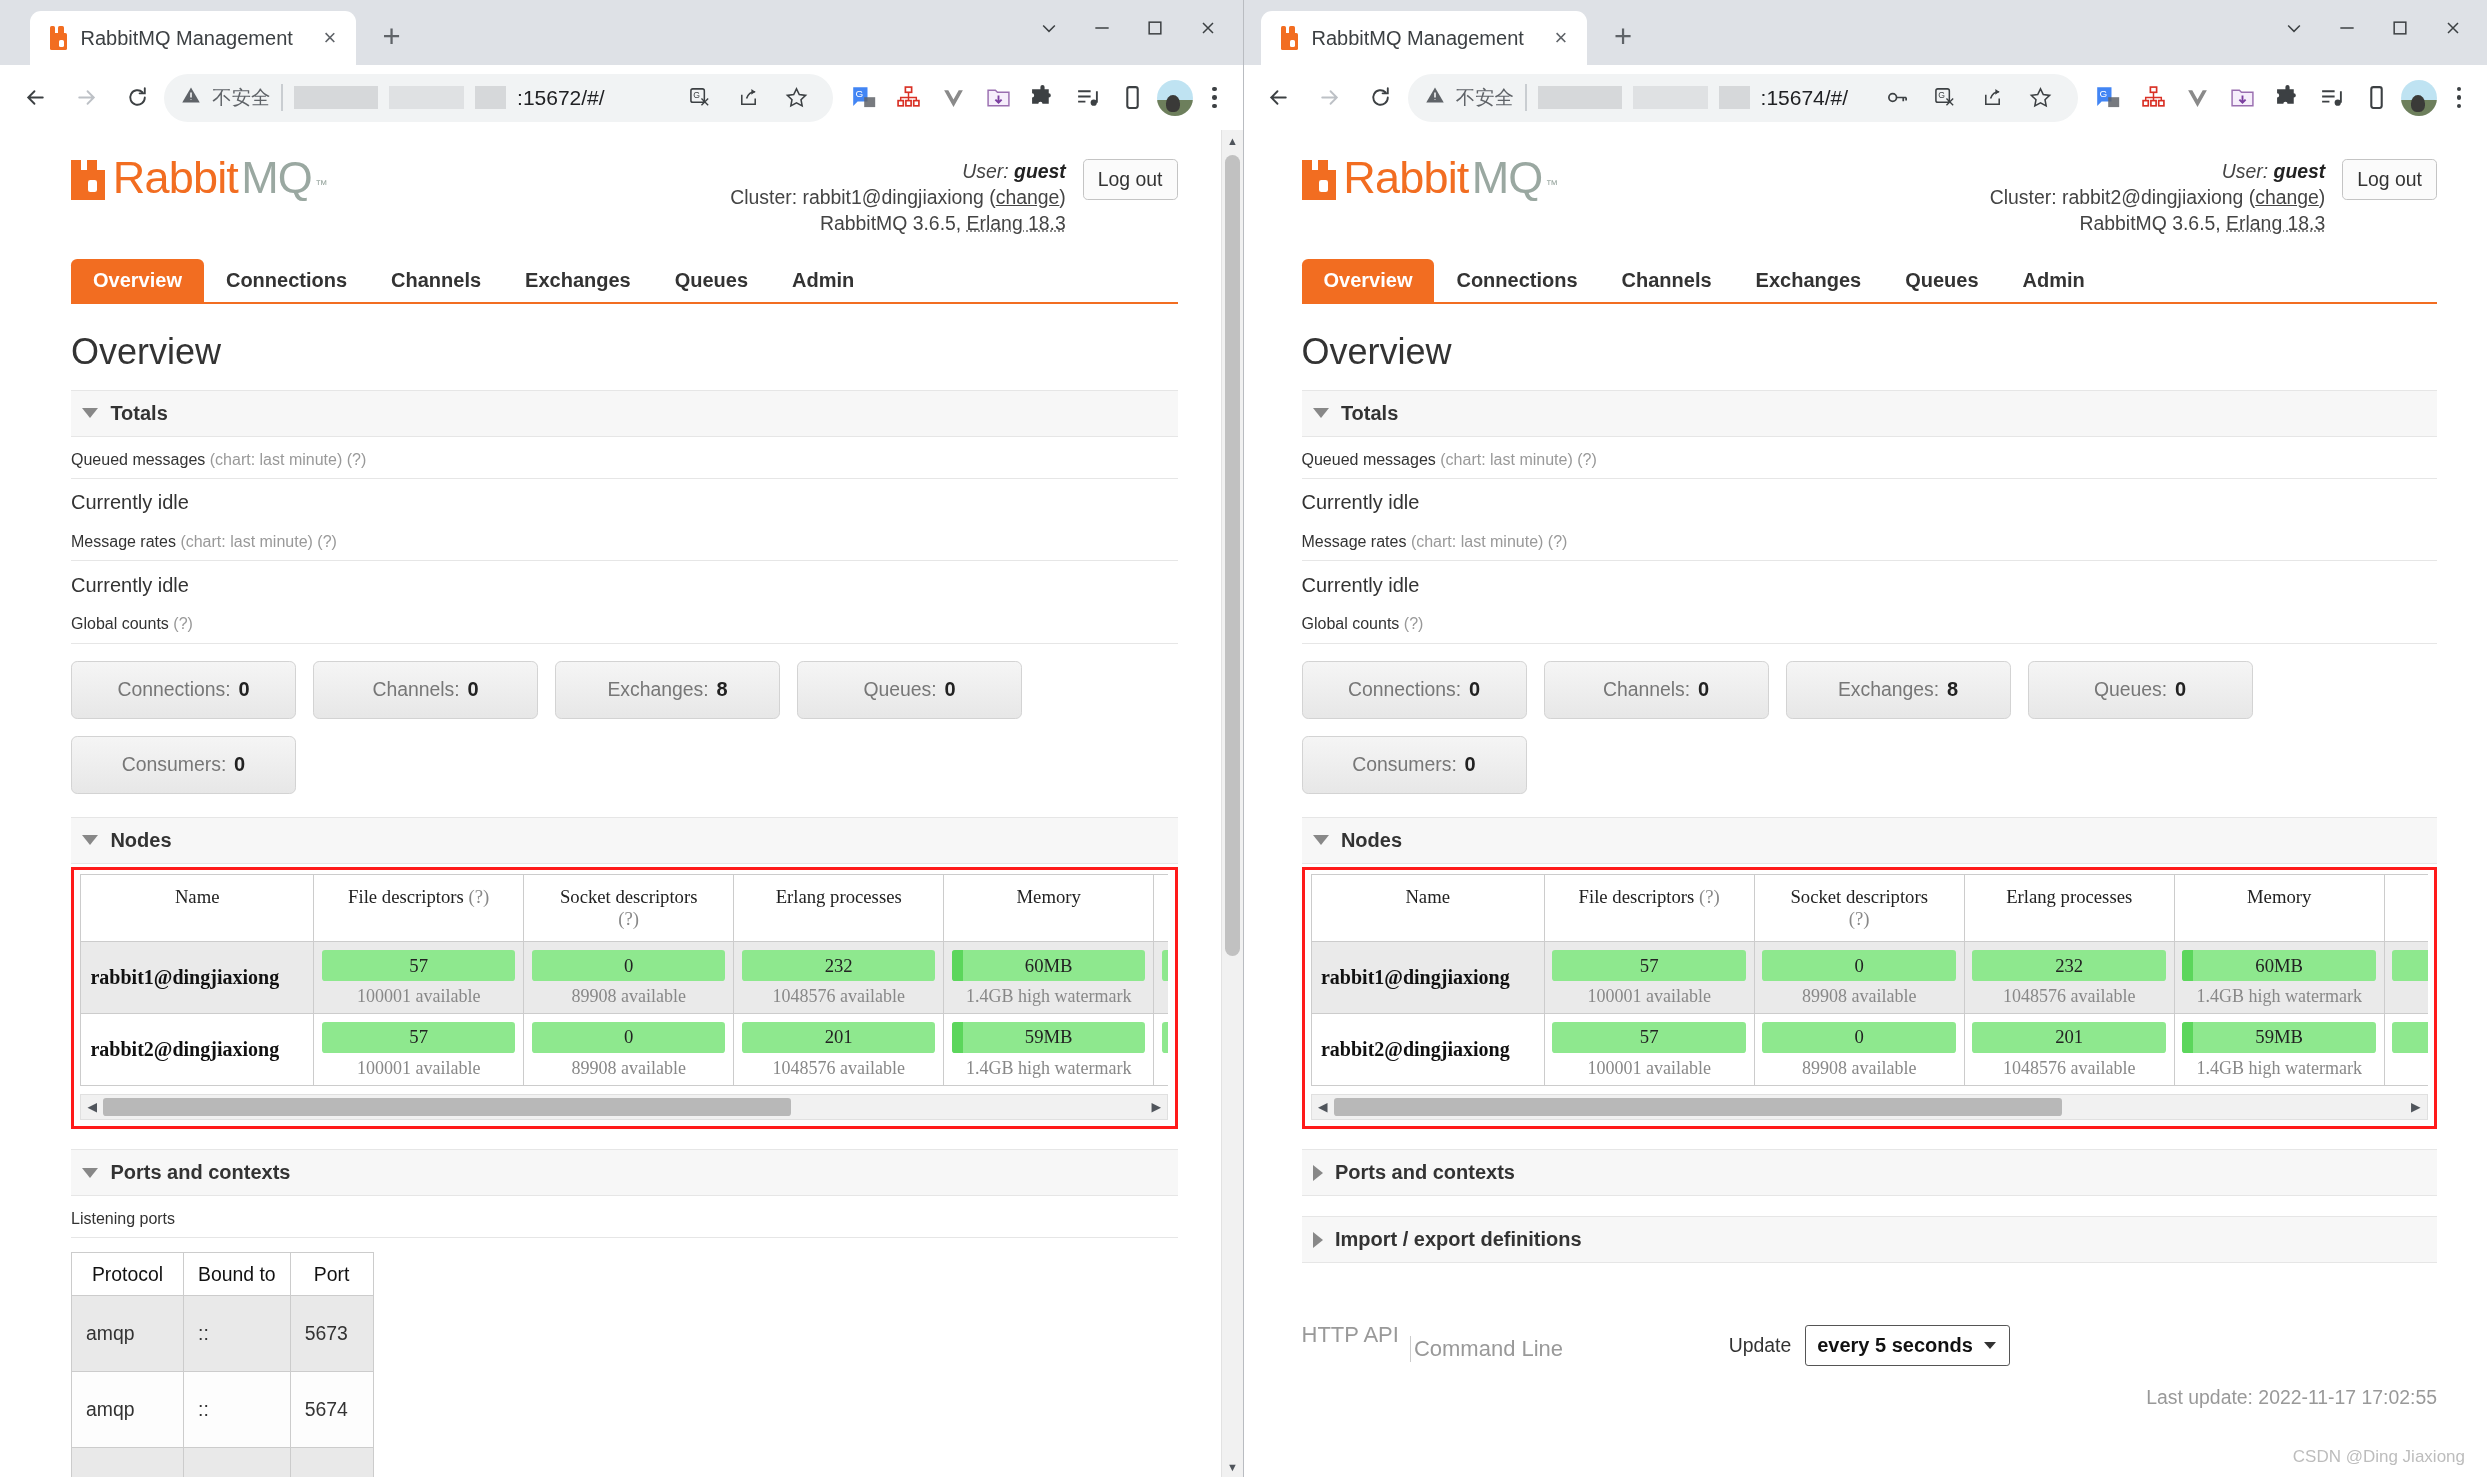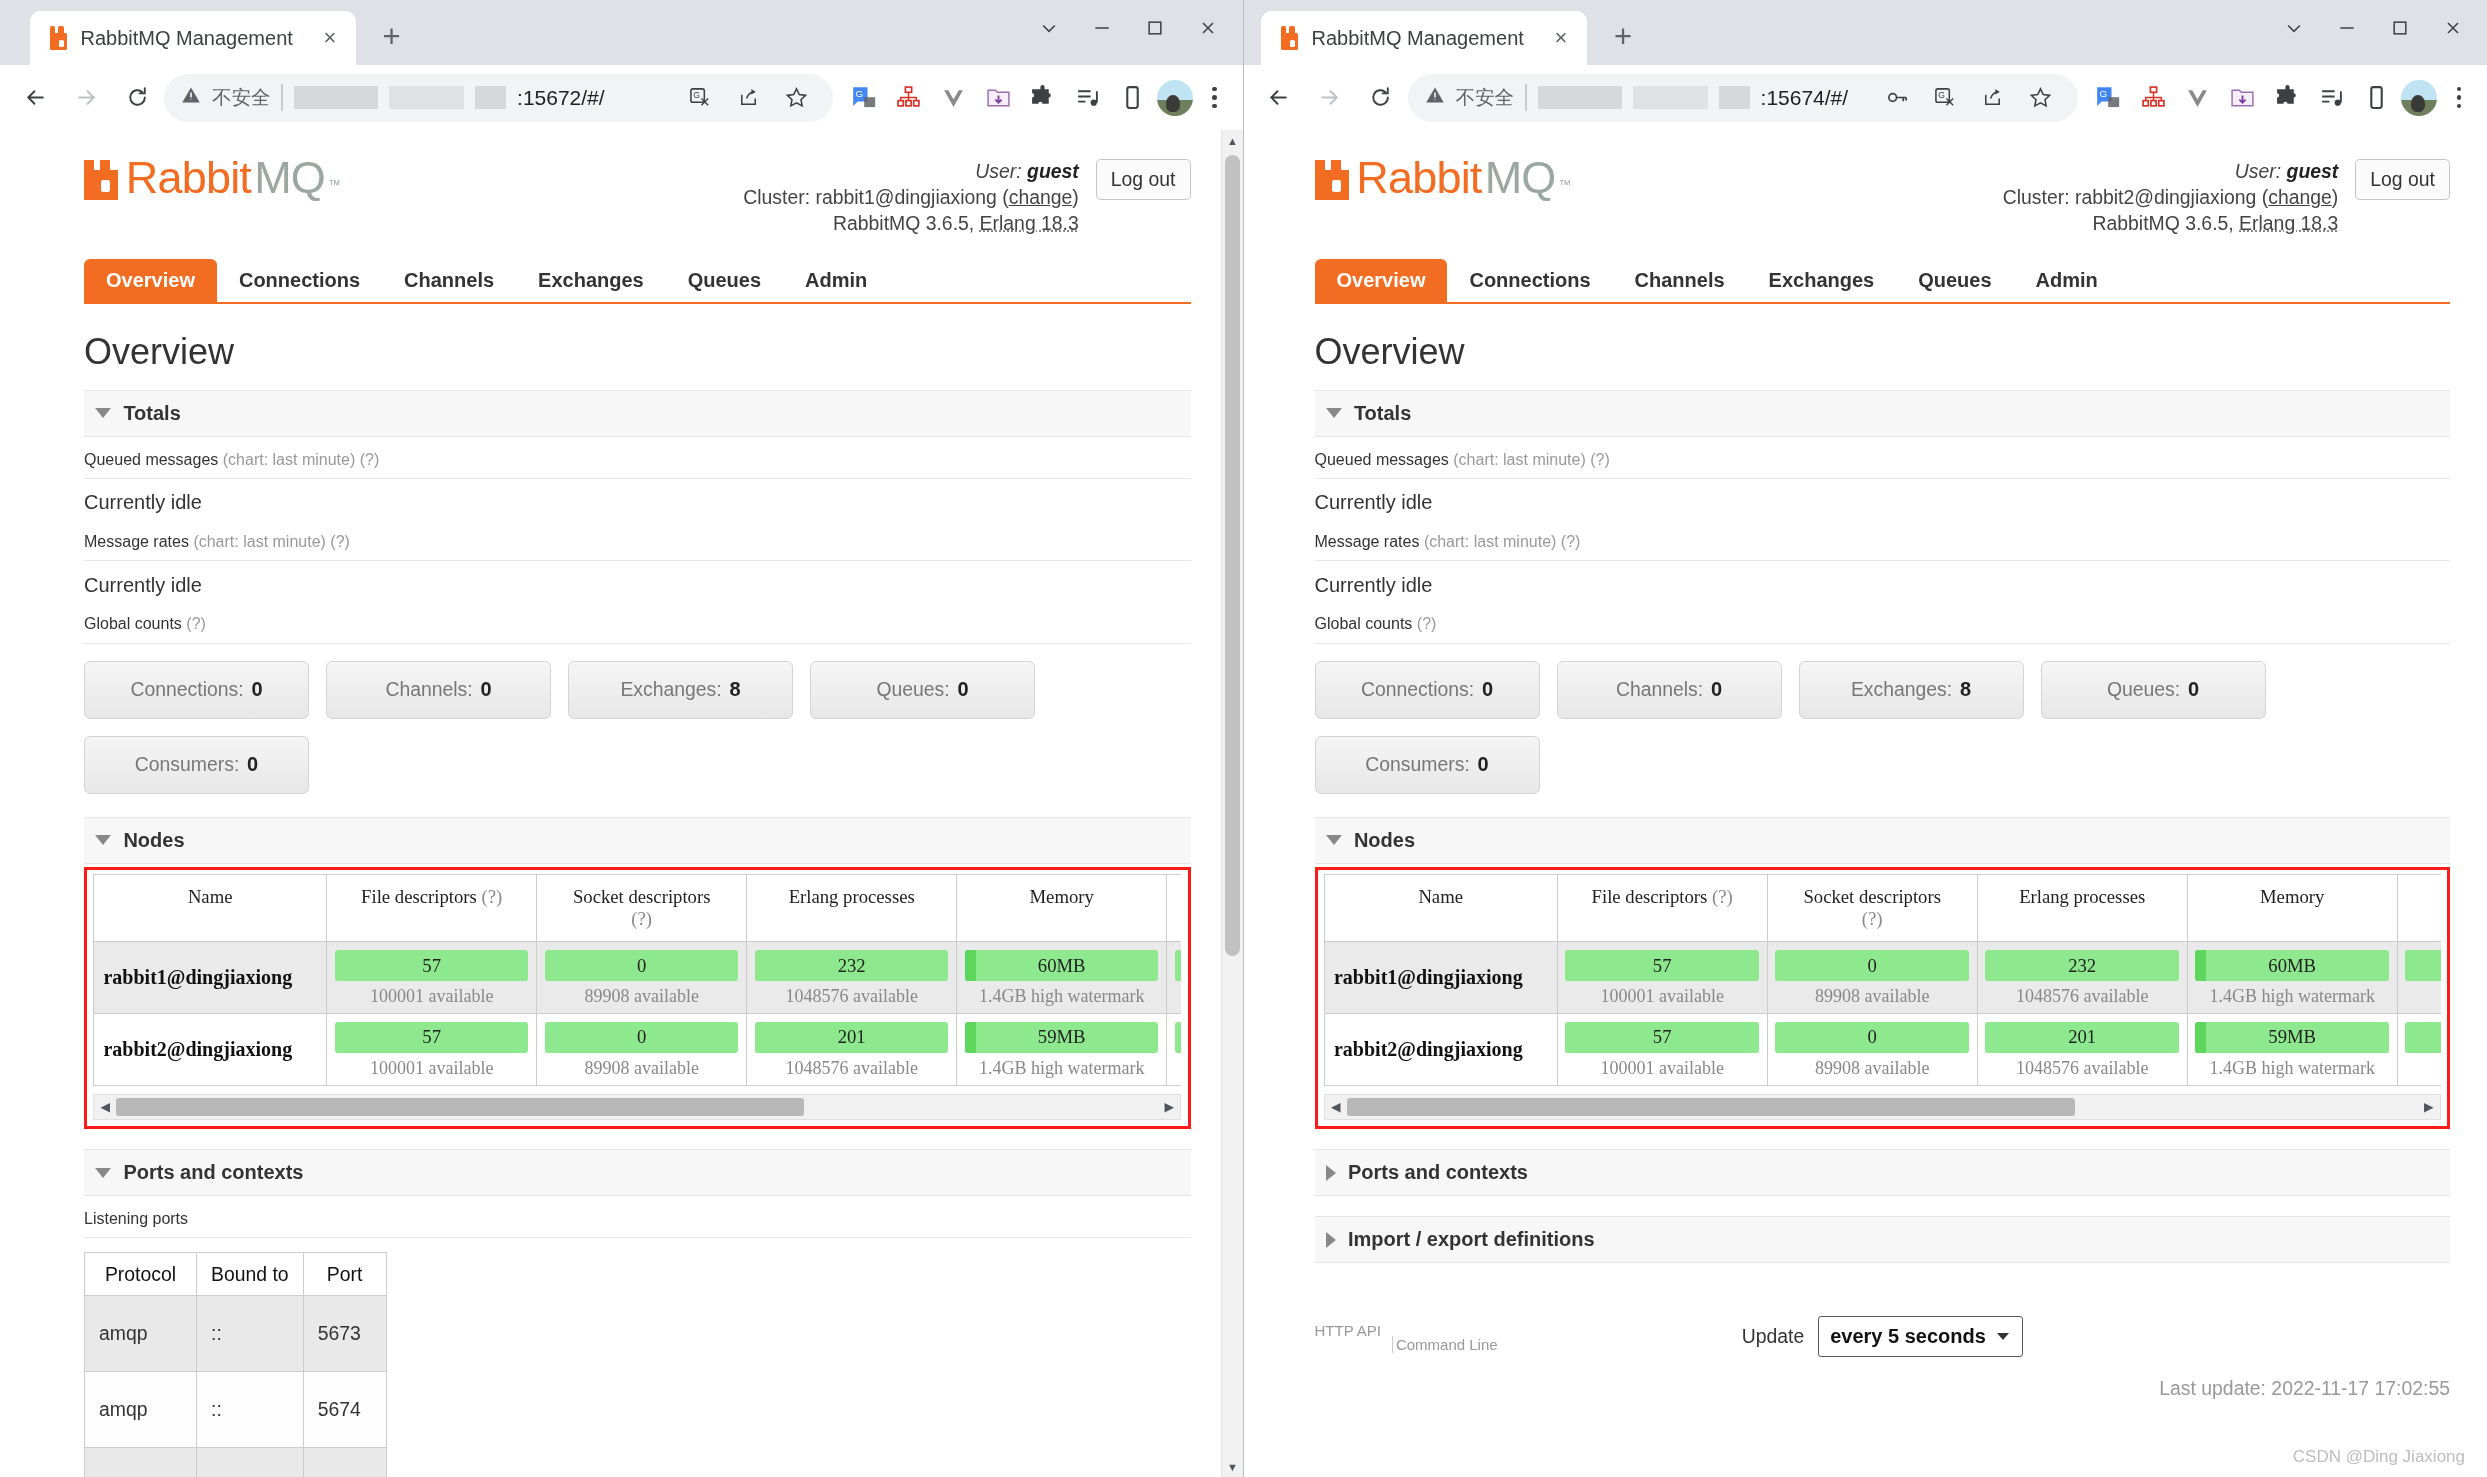--- a/index.html
+++ b/index.html
@@ -60,21 +60,21 @@
   .omni-icons { margin-left:auto; display:flex; align-items:center; gap: 7.8px; }
   .tb-icon { width: 40px; height:40px; display:flex; align-items:center; justify-content:center; color:#3c4043; }
   .ext-icons { display:flex; align-items:center; gap: 4.7px; padding-left: 7.8px; }
   .avatar { width:36px; height:36px; border-radius:50%; background: linear-gradient(#bfe3f2 55%, #6d7f5c 55%); overflow:hidden; position:relative; }
   .avatar:after { content:""; position:absolute; left:9.3px; top:15.5px; width:14px; height:17px; background:#3a3a38; border-radius:50% 50% 40% 40%; }
   .kebab { width: 34px; height:40px; display:flex; flex-direction:column; align-items:center; justify-content:center; gap:3.9px; }
   .kebab i { width:4.7px; height:4.7px; border-radius:50%; background:#3c4043; display:block; }
 
   
   .viewport { position:relative; height: calc(1478px - 65px - 65px); background:#fff; overflow:hidden; }
-  .page { position:absolute; left:17px; top:0; width: 100%; height: 100%; background:#fff; }
+  .page { position:absolute; left:4px; top:0; width: 100%; height: 100%; background:#fff; }
   .win-left .page { right: 22px; width: calc(100% - 22px); }
   .content { padding: 20px 47px 0 67px; }
   .win-right .content { padding-left: 54px; padding-right: 54px; }
 
   
   .vscroll { position:absolute; right:0; top:0; width:22px; height:100%; background:#f1f1f1; border-left:0.8px solid #e2e2e2; }
   .vscroll .up, .vscroll .down { position:absolute; left:0; width:22px; height:22px; display:flex; align-items:center; justify-content:center;
      font-size:11px; color:#50555c; }
   .vscroll .up { top:0; } .vscroll .down { bottom:0; }
   .vscroll .thumb { position:absolute; left:3.1px; top:25px; width:15.5px; height:801px; background:#c1c1c1; border-radius:7.8px; }
@@ -157,21 +157,21 @@
   .hscroll .thumb { position:absolute; left:0; top:0; bottom:0; background:#b8b8b8; border-radius:3.1px; }
   .win-left .hscroll .thumb { width: 66%; }
   .win-right .hscroll .thumb { width: 68%; }
 
   
   .ports-table { border-collapse: collapse; margin-top: 14px; }
   .ports-table th { border:0.8px solid #ccc; background:#fff; font-size:19.4px; font-weight:400; padding: 9.3px 14px; color:#111;}
   .ports-table td { border:0.8px solid #ccc; font-size:19.4px; padding: 26px 14px; color:#333; background:#fdfdfd; }
   .ports-table tr.alt td { background:#e9e9e9; }
 
-  .footer-links { margin-top: 45px; font-size: 15px; color:#999; display:flex; align-items:center; gap: 0; }
+  .footer-links { margin-top: 45px; font-size: 22px; color:#999; display:flex; align-items:center; gap: 0; }
   .footer-links span { padding-right: 11px; }
   .footer-links .divider { border-left:0.8px solid #ccc; padding-left:3px; padding-right:0;margin-top:28px; }
   .update-row { display:flex; align-items:center; justify-content:center; gap: 14px; margin-top: -37px; }
   .update-label { font-size:19.4px; color:#333; }
   .update-select {
     border:1.6px solid #555; background:#fff; border-radius:3.1px; padding: 7.8px 36px 7.8px 11px;
     font-size:20px; color:#111; position:relative; font-weight: bold;
   }
   .update-select:after {
     content:""; position:absolute; right:12.4px; top:50%; margin-top:-3.1px;

